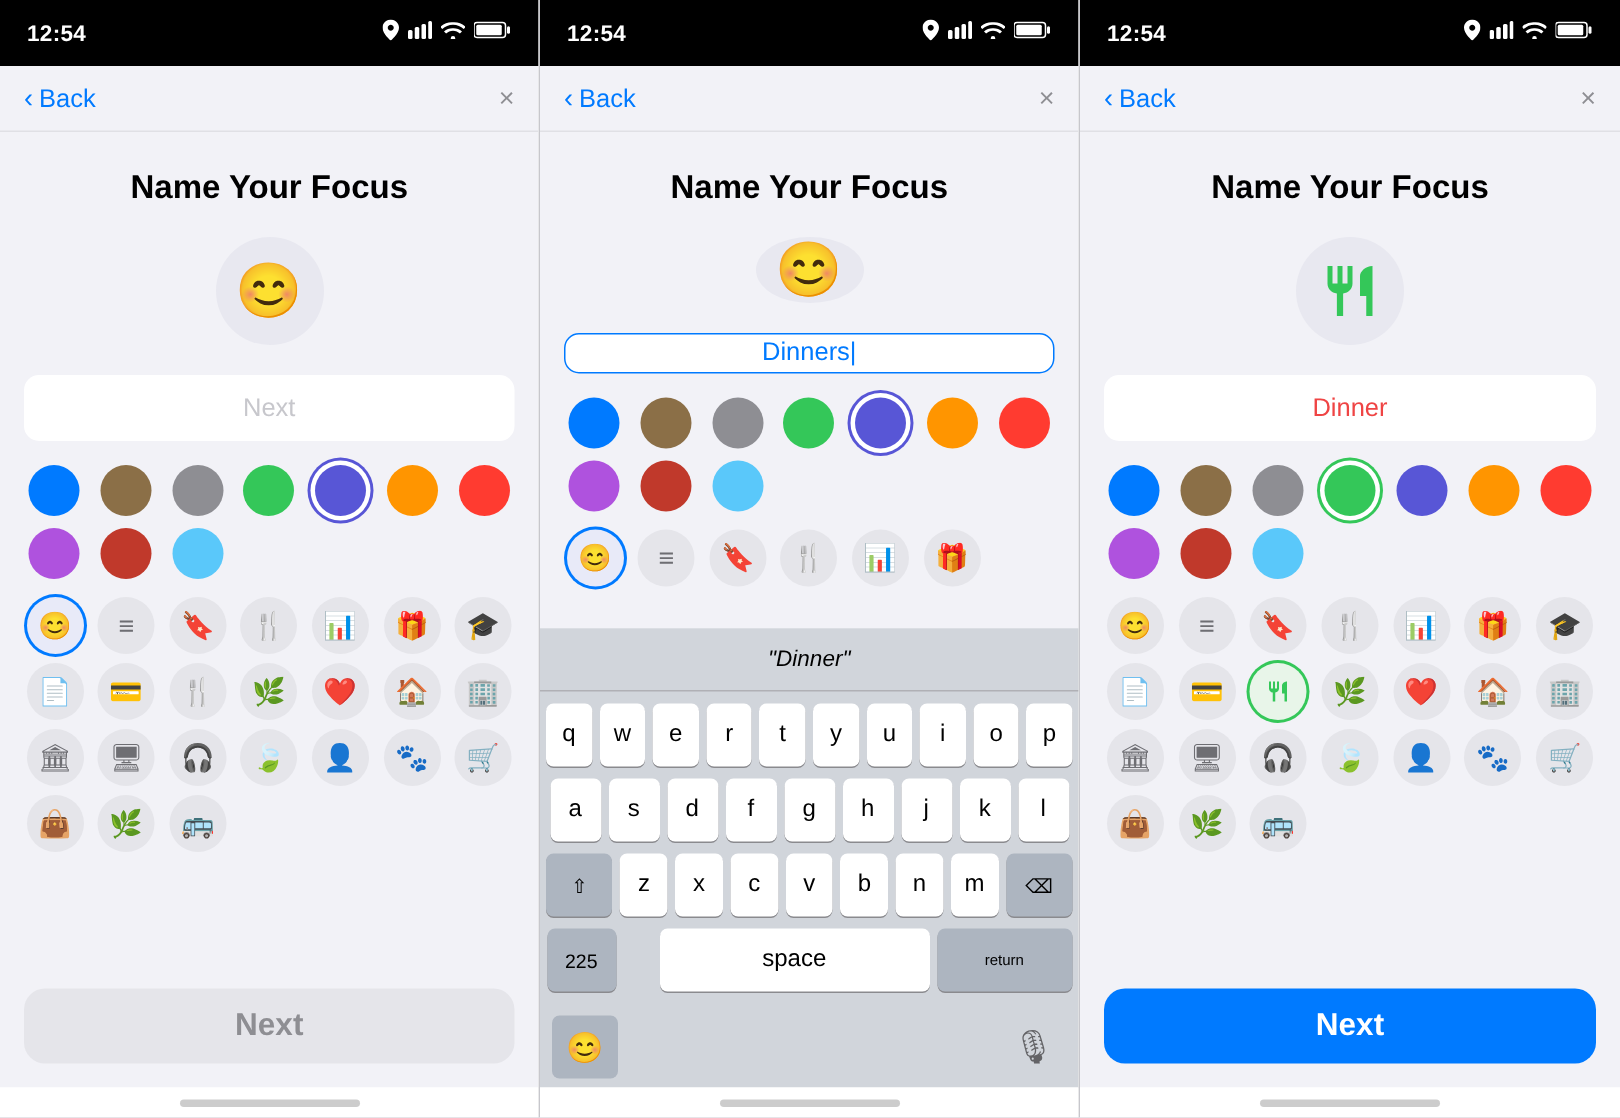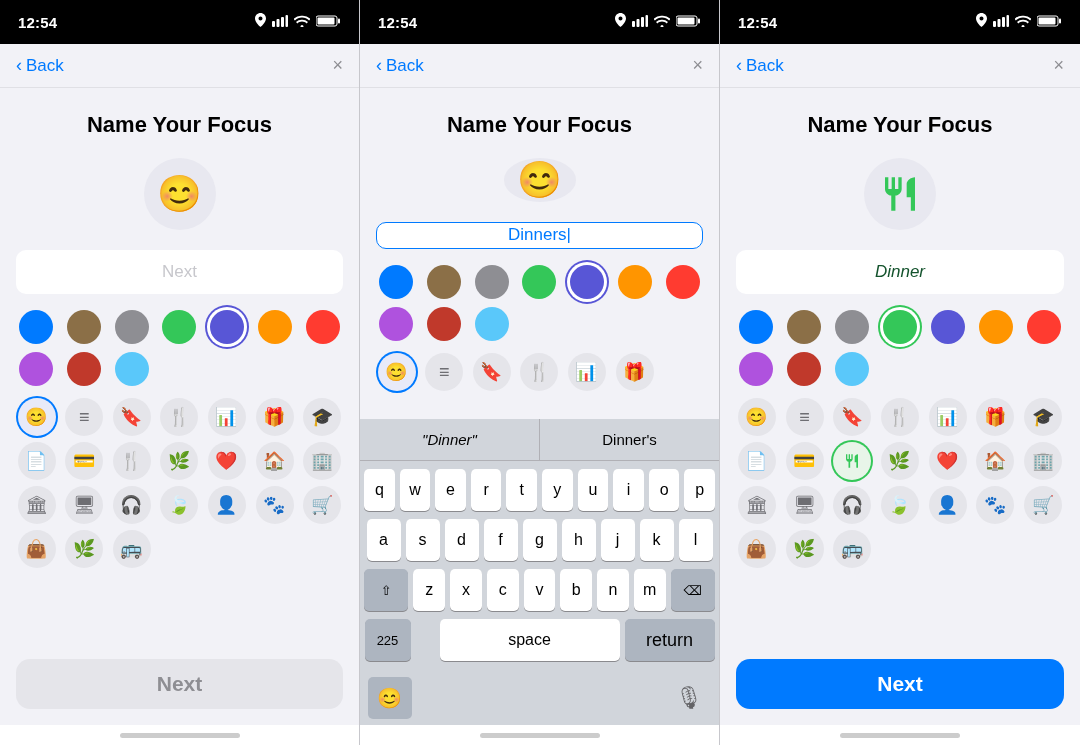--- a/index.html
+++ b/index.html
@@ -129,23 +129,22 @@
     }
     .name-input.placeholder {
       color: #c7c7cc;
     }
     .name-input.active-input {
       border: 1.5px solid #007aff;
       color: #007aff;
       font-weight: 500;
     }
     .name-input.filled {
-      color: #14532d;
+      color: #ef4444;
       font-weight: 500;
-      font-style: italic;
     }
 
     
     .color-grid {
       width: 100%;
       display: grid;
       grid-template-columns: repeat(7, 1fr);
       gap: 8px;
       margin-bottom: 12px;
     }
@@ -285,21 +284,21 @@
       flex: 1.4;
     }
     .key.space {
       max-width: 180px;
       flex: 5;
       margin-left: 24px;
     }
     .key.return-key {
       max-width: 90px;
       flex: 2.8;
-      font-size: 18px;
+      font-size: 10px;
     }
     .bottom-bar-kb {
       display: flex;
       align-items: center;
       padding: 4px 8px 6px;
       gap: 8px;
     }
     .emoji-kb-btn {
       width: 44px;
       height: 42px;
@@ -459,21 +458,20 @@
           <div class="icon-cell">🍴</div>
           <div class="icon-cell">📊</div>
           <div class="icon-cell">🎁</div>
         </div>
       </div>
       <div class="keyboard-area">
         <div class="suggestions-row">
           <div class="suggestion main">
             <em>"Dinner"</em>
           </div>
-          <div class="suggestion">Dinner's</div>
         </div>
         <div class="keyboard-rows">
           <div class="key-row">
             <div class="key">q</div>
             <div class="key">w</div>
             <div class="key">e</div>
             <div class="key">r</div>
             <div class="key">t</div>
             <div class="key">y</div>
             <div class="key">u</div>

